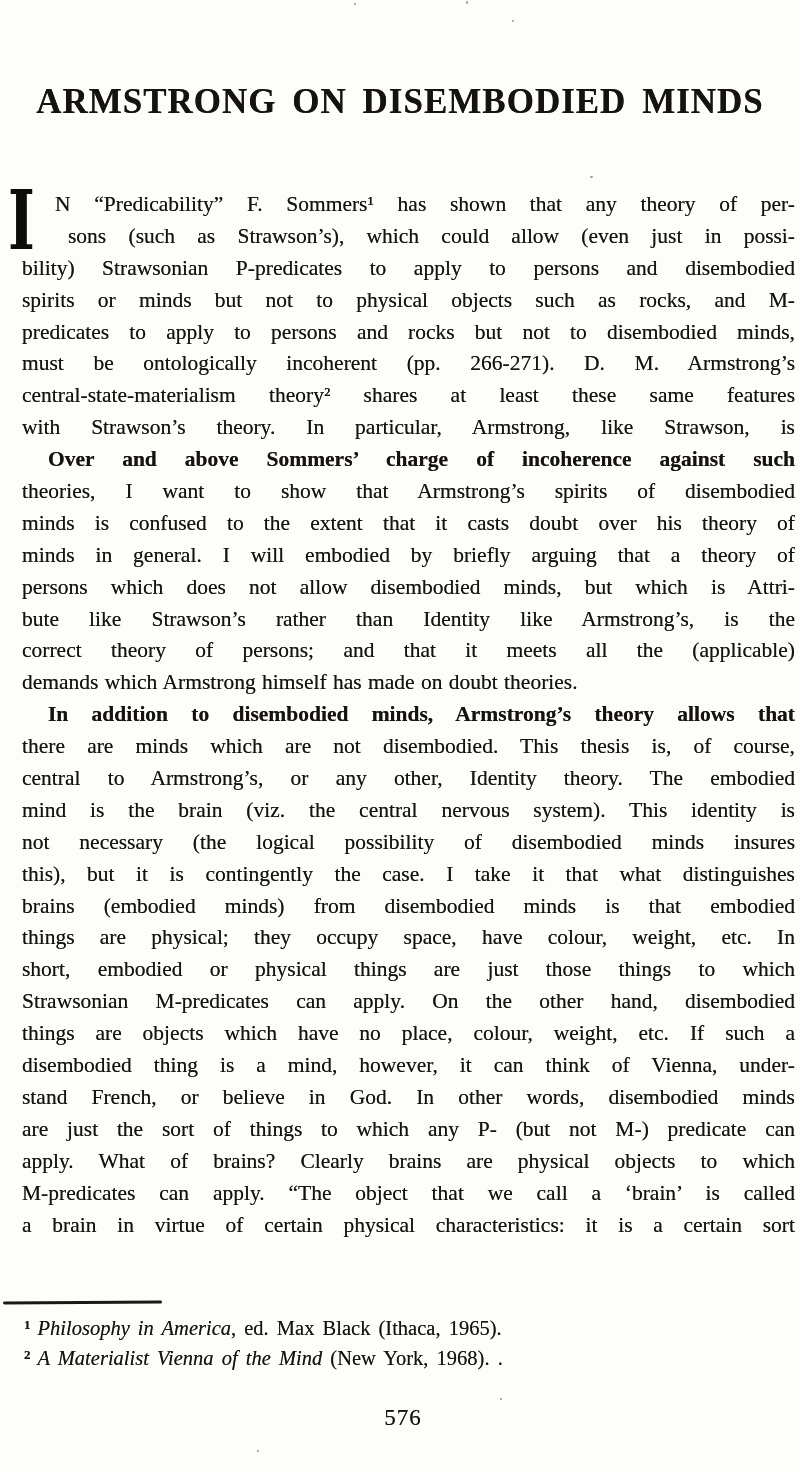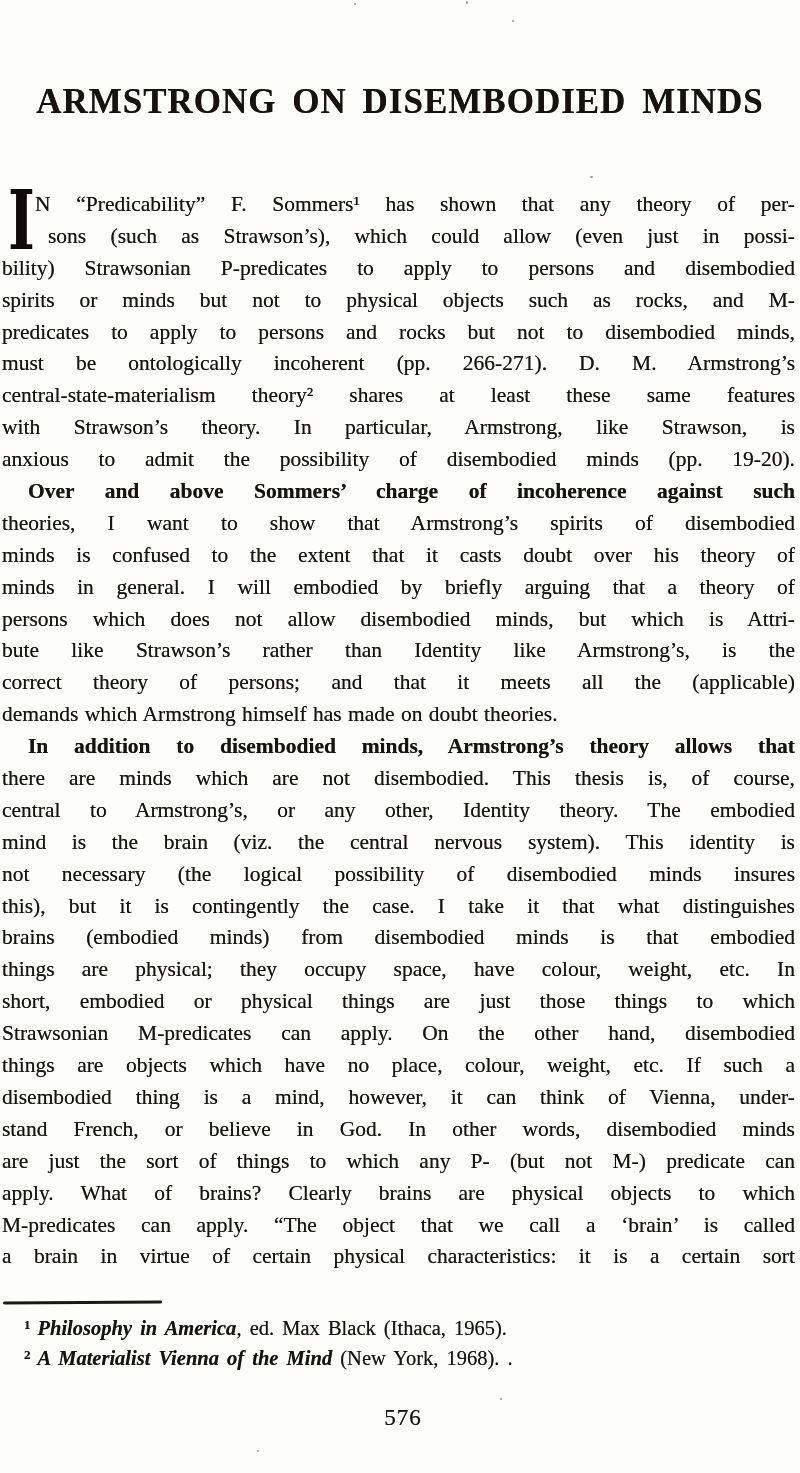--- a/index.html
+++ b/index.html
@@ -19,21 +19,21 @@
     text-shadow:0 0 0.5px rgba(10,8,5,.75);
   }
   .textblock{
     position:absolute;top:189px;left:2px;width:793px;
     font-size:21.5px;line-height:31.9px;
     word-spacing:1px;
     text-shadow:0 0 0.45px rgba(10,8,5,.65);
   }
   .line{
     height:31.9px;overflow:hidden;white-space:nowrap;
-    text-align:justify;text-align-last:justify;
+    text-align:justify;text-align-last:justify;margin-left:20px;
   }
   .line.endline{text-align-last:left;white-space:normal;}
   .line.dc1{padding-left:33px;}
   .line.dc2{padding-left:46px;}
   .line.indent{padding-left:26px;font-weight:bold;}
   .dropcap{
     position:absolute;left:8px;top:191px;
     height:58px;line-height:58px;width:30px;
     font-size:82px;font-family:"DejaVu Serif", serif;font-weight:bold;
     transform:scaleX(.70);transform-origin:left center;
@@ -47,21 +47,21 @@
     position:absolute;left:2px;top:1312px;width:793px;
     font-size:20.5px;line-height:26.7px;
     word-spacing:3px;
     text-shadow:0 0 0.4px rgba(10,8,5,.6);
   }
   .footnote{padding-left:22px;white-space:nowrap;}
   .fn-marker{
     font-size:13px;vertical-align:6px;font-weight:bold;
     margin-right:7px;
   }
-  .fn-title{font-style:italic;font-weight:bold;}
+  .fn-title{font-style:italic;}
   .pagenum{
     position:absolute;top:1406px;left:0;width:806px;
     text-align:center;font-size:23px;line-height:23px;
     letter-spacing:1px;
     text-shadow:0 0 0.4px rgba(10,8,5,.6);
   }
   .speck{position:absolute;border-radius:50%;background:#9a958c;}
 </style>
 </head>
 <body>
@@ -75,21 +75,20 @@
   <div class="textblock">
 
     <div class="line dc1">N “Predicability” F. Sommers¹ has shown that any theory of per-</div>
     <div class="line dc2">sons (such as Strawson’s), which could allow (even just in possi-</div>
     <div class="line">bility) Strawsonian P-predicates to apply to persons and disembodied</div>
     <div class="line">spirits or minds but not to physical objects such as rocks, and M-</div>
     <div class="line">predicates to apply to persons and rocks but not to disembodied minds,</div>
     <div class="line">must be ontologically incoherent (pp. 266-271). D. M. Armstrong’s</div>
     <div class="line">central-state-materialism theory² shares at least these same features</div>
     <div class="line">with Strawson’s theory. In particular, Armstrong, like Strawson, is</div>
-    <div class="line">anxious to admit the possibility of disembodied minds (pp. 19-20).</div>
 
     <div class="line indent">Over and above Sommers’ charge of incoherence against such</div>
     <div class="line">theories, I want to show that Armstrong’s spirits of disembodied</div>
     <div class="line">minds is confused to the extent that it casts doubt over his theory of</div>
     <div class="line">minds in general. I will embodied by briefly arguing that a theory of</div>
     <div class="line">persons which does not allow disembodied minds, but which is Attri-</div>
     <div class="line">bute like Strawson’s rather than Identity like Armstrong’s, is the</div>
     <div class="line">correct theory of persons; and that it meets all the (applicable)</div>
     <div class="line endline">demands which Armstrong himself has made on doubt theories.</div>
 

